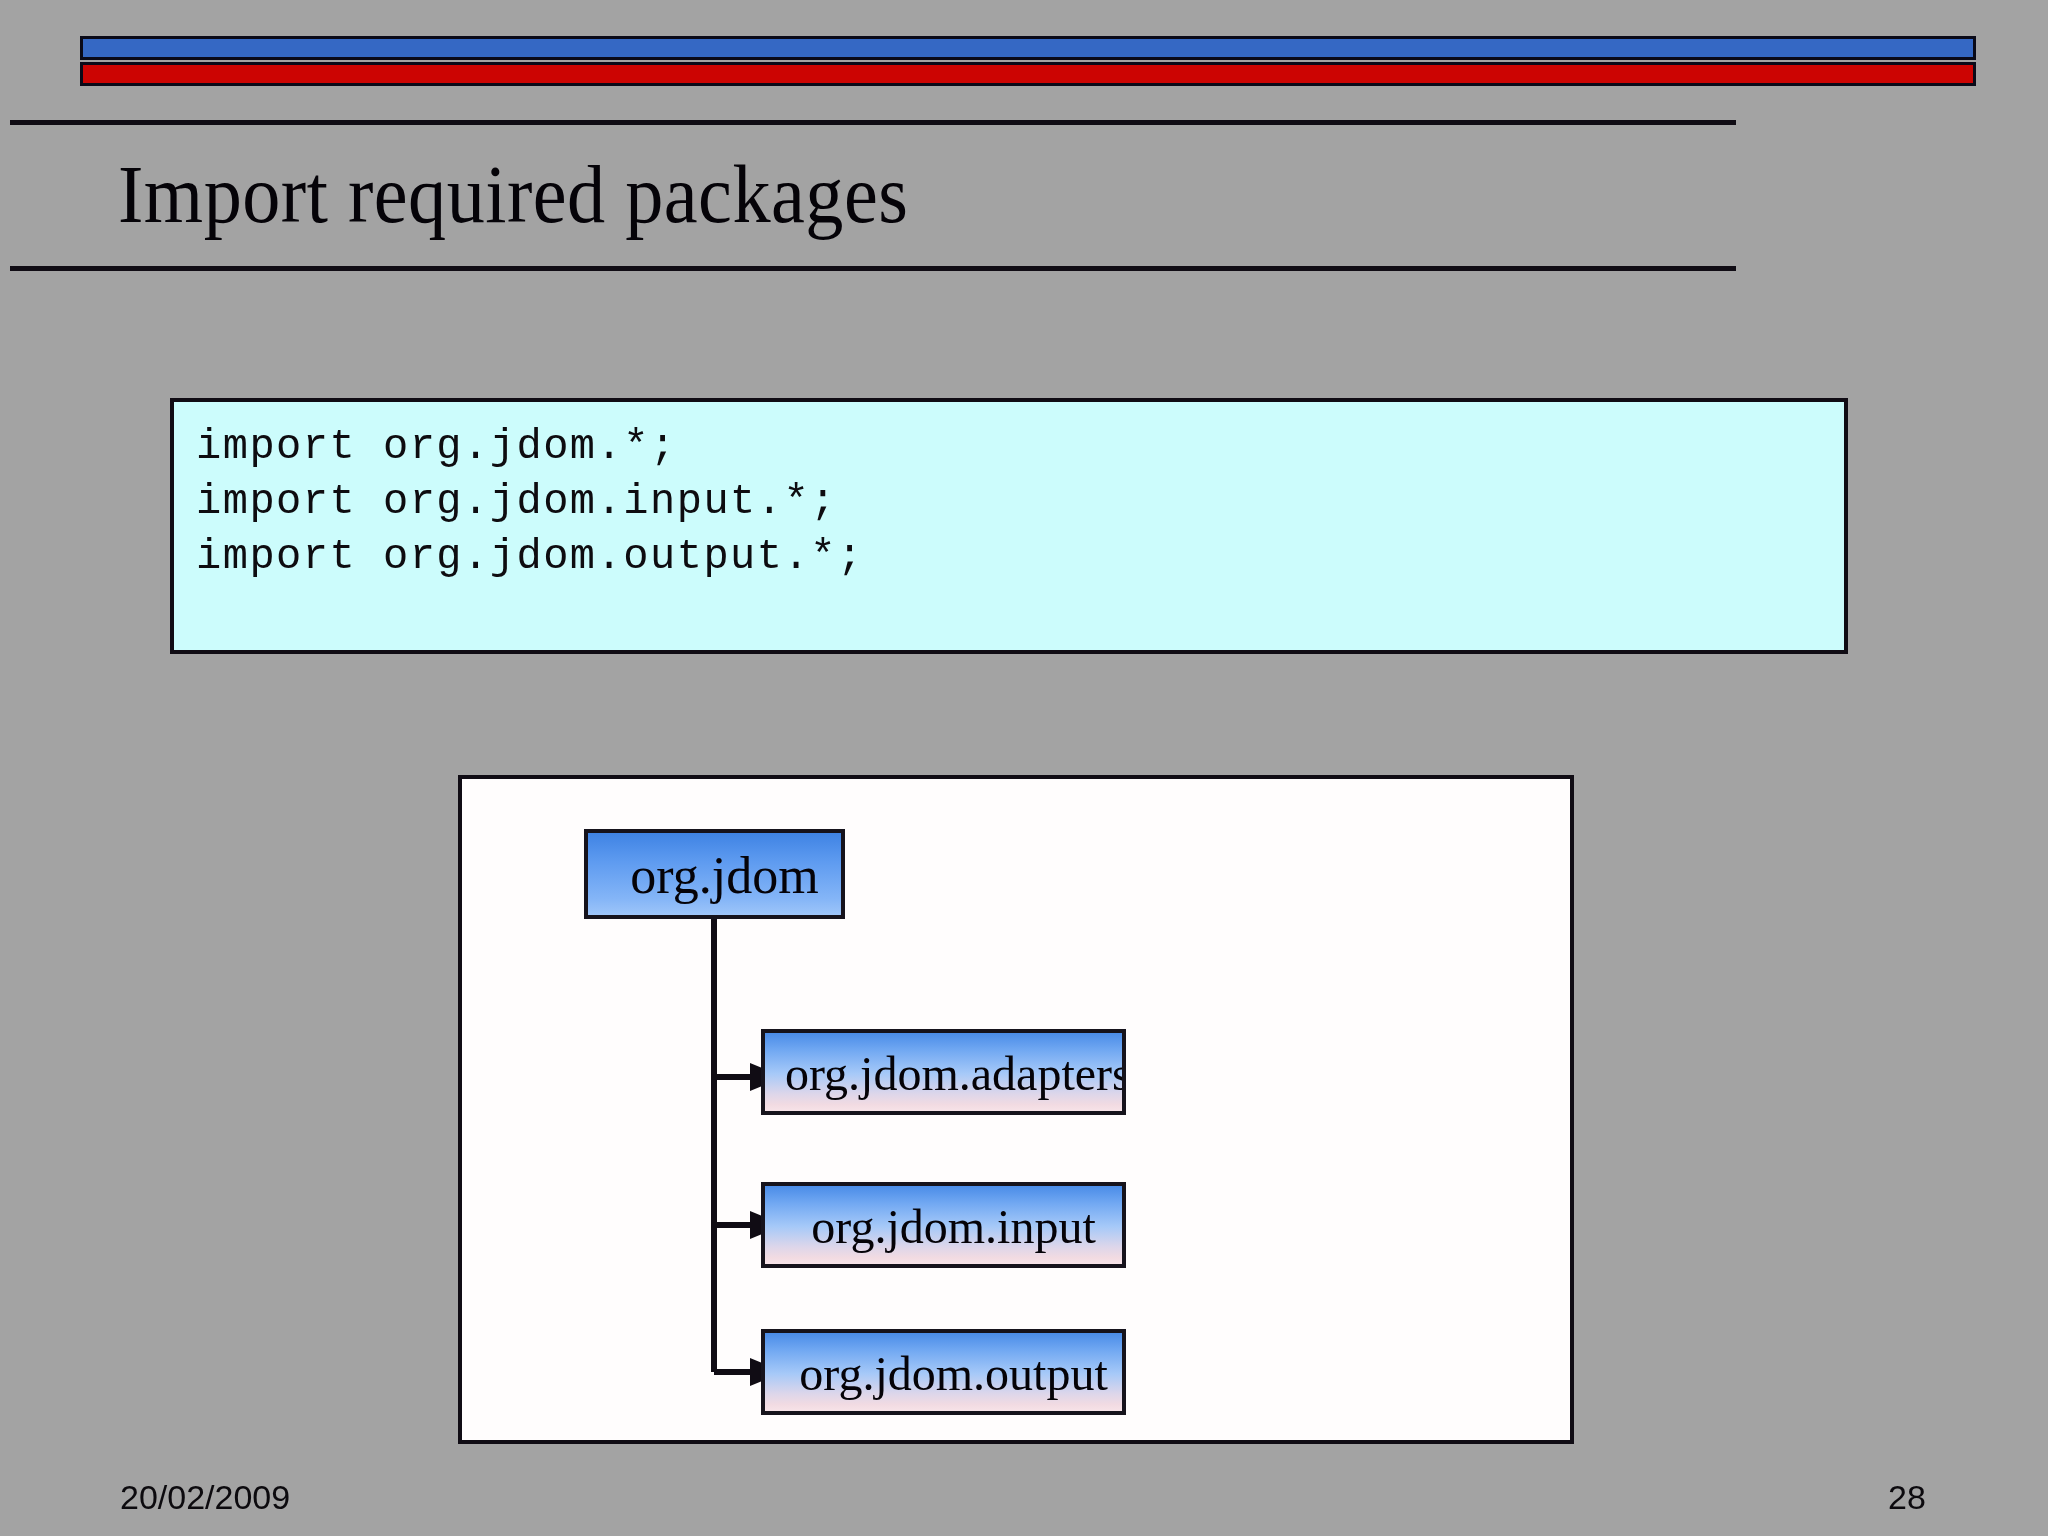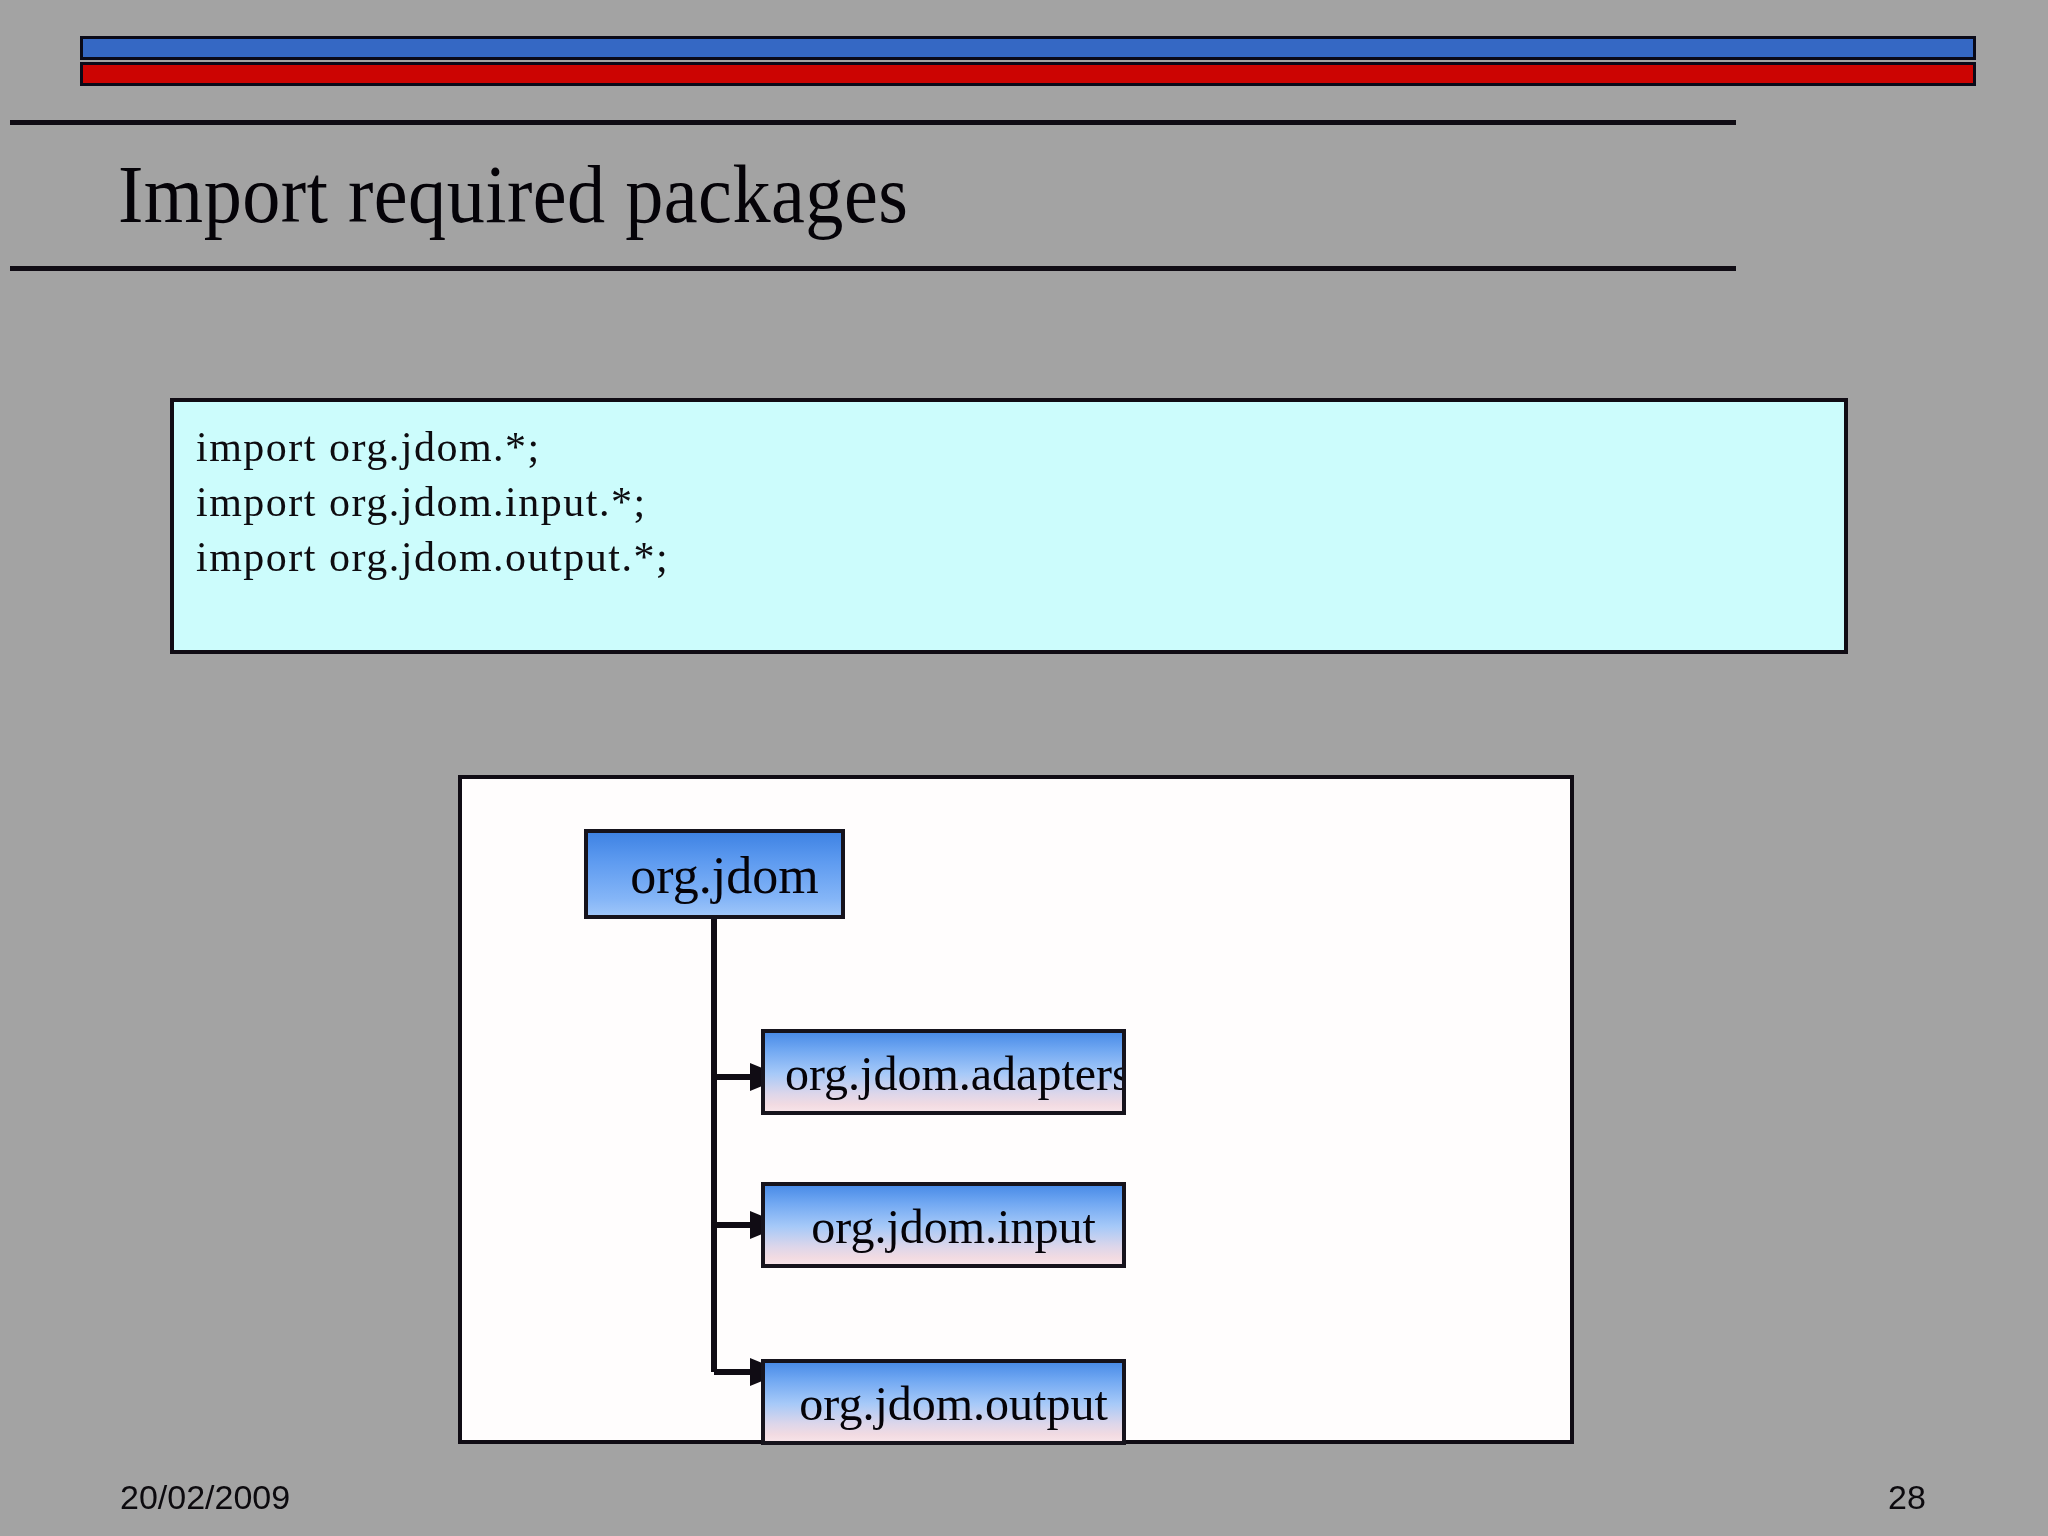--- a/index.html
+++ b/index.html
@@ -77,21 +77,21 @@
     left: 170px;
     top: 398px;
     width: 1678px;
     height: 256px;
     background: #ccfcfc;
     border: 4px solid #100c14;
     box-sizing: border-box;
     padding: 18px 0 0 22px;
   }
   .code-line {
-    font-family: Liberation Serif, serif;
+    font-family: Liberation Mono, monospace;
     font-size: 42px;
     line-height: 55px;
     color: #0e0c10;
     letter-spacing: 1.5px;
     white-space: pre;
   }
 
   
   .diagram {
     position: absolute;
@@ -148,21 +148,21 @@
         #71a8f2 22%,
         #a6c9f8 52%,
         #ddd6ea 78%,
         #f2dbe2 92%,
         #f7e3e8 100%);
     font-size: 48px;
     line-height: 82px;
   }
   .node-adapters { top: 250px; }
   .node-input    { top: 403px; }
-  .node-output   { top: 550px; margin-top: 30px; }
+  .node-output   { top: 550px; }
 
   
   .footer-date, .footer-page {
     position: absolute;
     top: 1478px;
     font-family: "Liberation Sans", sans-serif;
     font-size: 34px;
     color: #0c0a0e;
   }
   .footer-date { left: 120px; }

